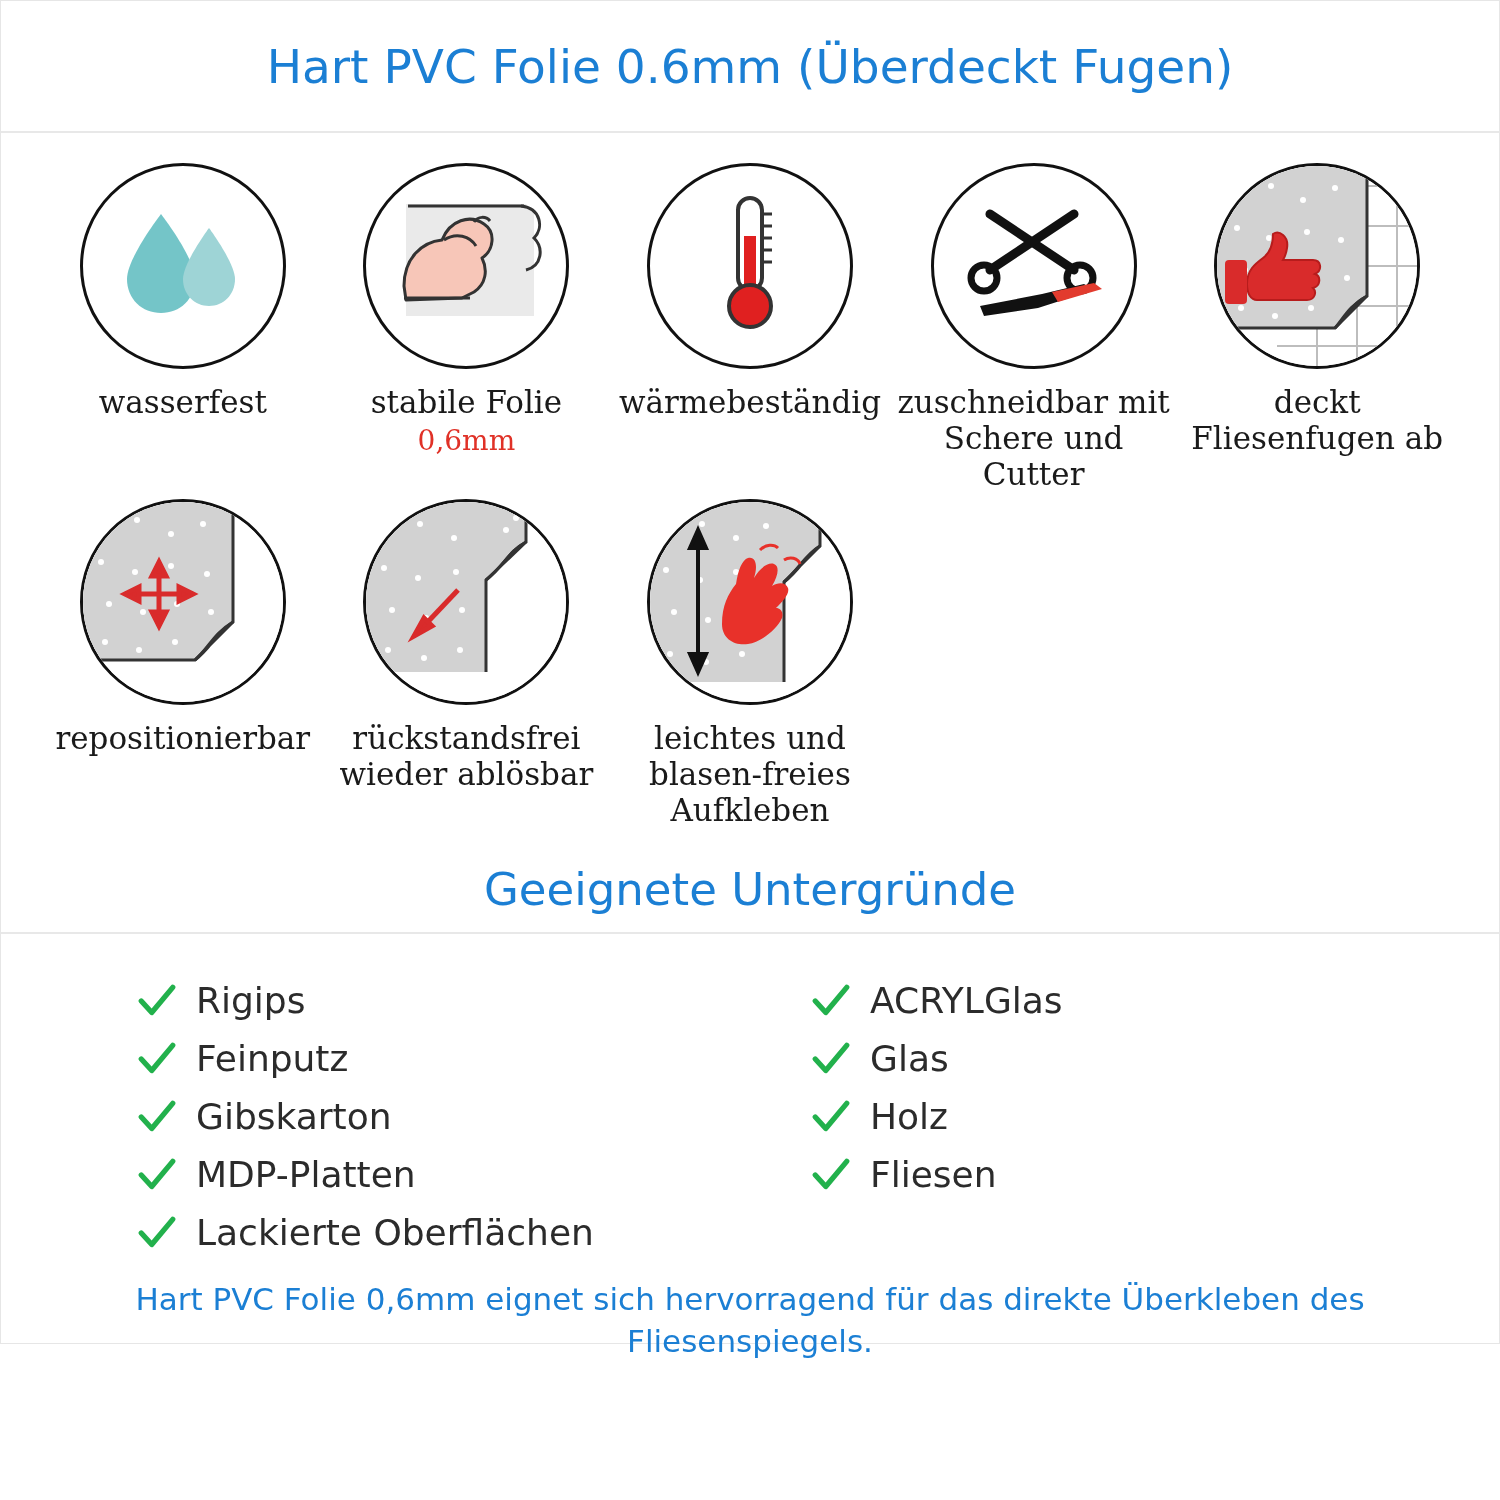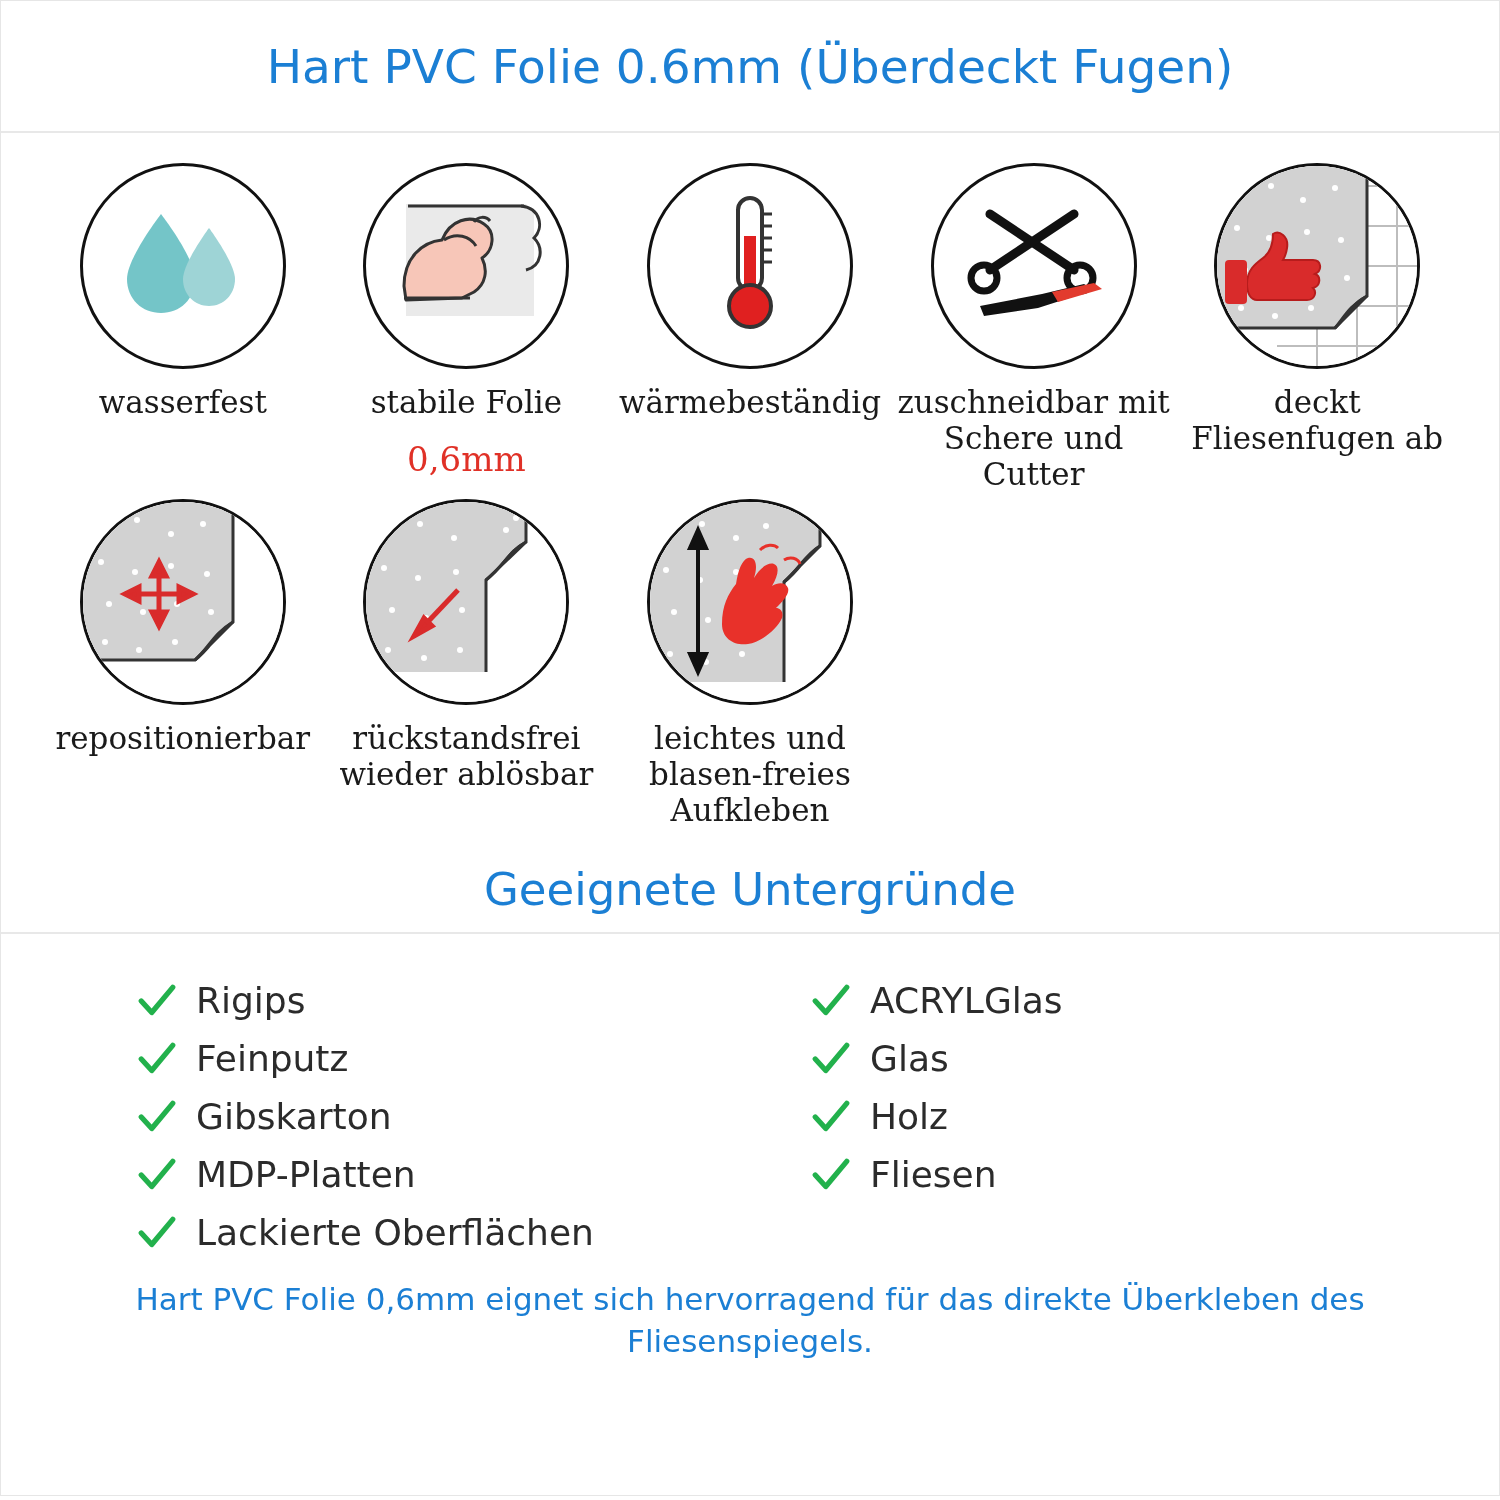--- a/index.html
+++ b/index.html
@@ -9,21 +9,21 @@
   }
   body {
     width: 1500px;
     height: 1500px;
     font-family: "DejaVu Sans", sans-serif;
     color: #1a1a1a;
     overflow: hidden;
   }
   .page {
     width: 1500px;
-    height: 1496px;
+    height: 1344px;
     position: relative;
     box-sizing: border-box;
     border: 1px solid #e6e6e6;
   }
 
   
   .header {
     height: 130px;
     display: flex;
     align-items: center;
@@ -66,22 +66,22 @@
     font-size: 31px;
     line-height: 1.16;
     text-align: center;
     color: #1a1a1a;
     max-width: 330px;
     font-family: "DejaVu Serif", serif;
   }
   .caption .sub {
     display: block;
     color: #e03127;
-    font-size: 34px;
-    margin-top: 19px;
+    font-size: 28px;
+    margin-top: 4px;
   }
 
   
   .section-title {
     margin-top: 34px;
     text-align: center;
     font-size: 45px;
     color: #1b7fd4;
     font-family: "DejaVu Sans", sans-serif;
     padding-bottom: 16px;

